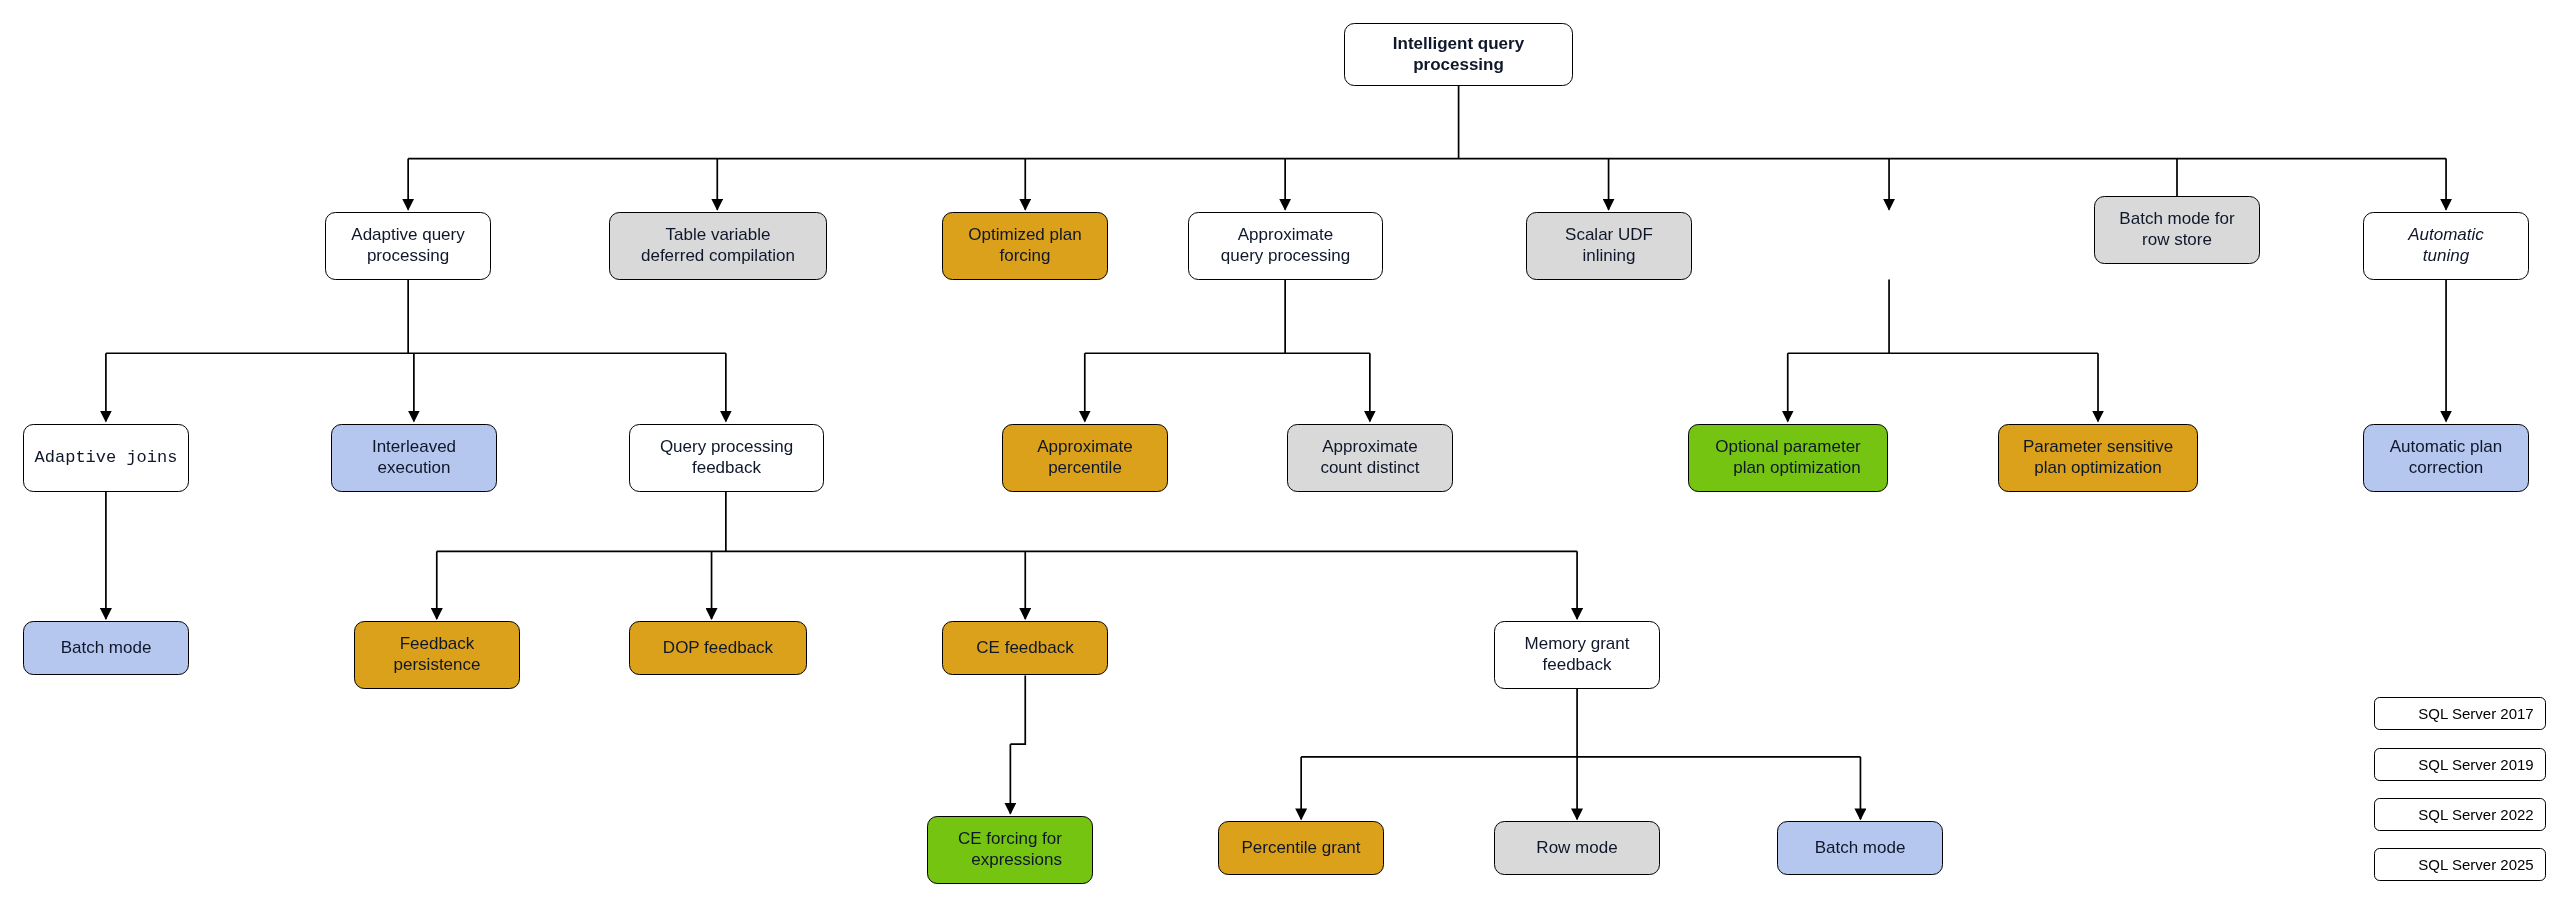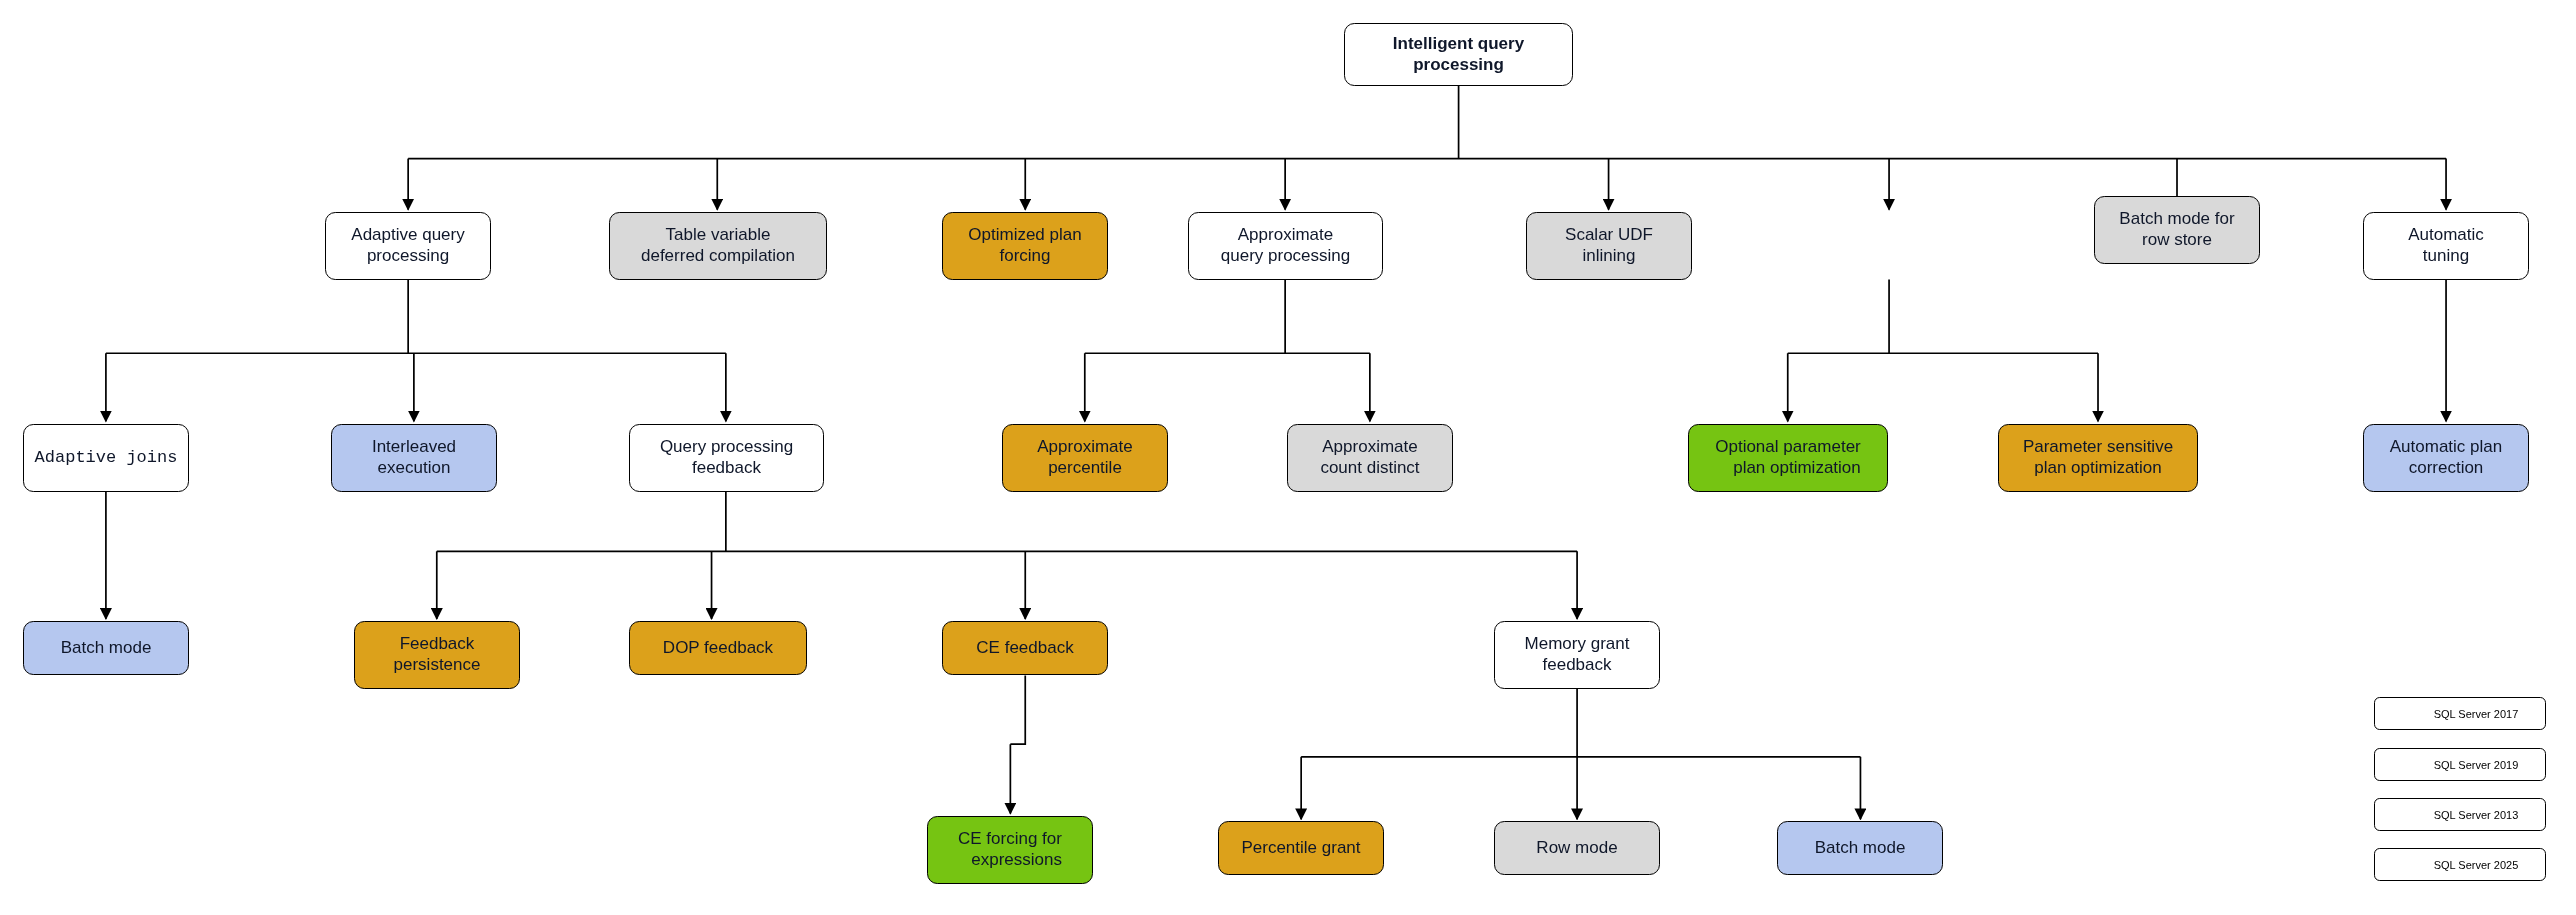--- a/index.html
+++ b/index.html
@@ -49,21 +49,21 @@
   .node.root   { font-weight: bold; }
   .legend-item {
     position: absolute;
     box-sizing: border-box;
     border: 1.7px solid #000000;
     border-radius: 5.7px;
     display: flex;
     align-items: center;
     justify-content: center;
     font-family: "Liberation Sans", sans-serif;
-    font-size: 11px;
+    font-size: 15px;
     color: #000000;
     padding-left: 32px;
   }
 </style>
 </head>
 <body>
 
 <div id="canvas">
   <svg id="edges" width="2576" height="916" viewBox="0 0 4500 1600">
     <defs>
@@ -119,21 +119,21 @@
     <div class="node gray" style="left: 609px; top: 212px; width: 218px; height: 68px;">Table variable
 deferred compilation</div>
     <div class="node amber" style="left: 942px; top: 212px; width: 166px; height: 68px;">Optimized plan
 forcing</div>
     <div class="node white" style="left: 1188px; top: 212px; width: 195px; height: 68px;">Approximate
 query processing</div>
     <div class="node gray" style="left: 1526px; top: 212px; width: 166px; height: 68px;">Scalar UDF
 inlining</div>
     <div class="node gray" style="left: 2094px; top: 196px; width: 166px; height: 68px;">Batch mode for
 row store</div>
-    <div class="node white" style="left: 2363px; top: 212px; width: 166px; height: 68px;">Automatic
+    <div class="node white" style="left: 2363px; top: 212px; width: 166px; height: 68px; font-style: italic;">Automatic
 tuning</div>
     <div class="node white" style="left: 23px; top: 424px; width: 166px; height: 68px; font-family: Liberation Mono, monospace;">Adaptive joins</div>
     <div class="node blue" style="left: 331px; top: 424px; width: 166px; height: 68px;">Interleaved
 execution</div>
     <div class="node white" style="left: 629px; top: 424px; width: 195px; height: 68px;">Query processing
 feedback</div>
     <div class="node amber" style="left: 1002px; top: 424px; width: 166px; height: 68px;">Approximate
 percentile</div>
     <div class="node gray" style="left: 1287px; top: 424px; width: 166px; height: 68px;">Approximate
 count distinct</div>
@@ -150,16 +150,16 @@
     <div class="node amber" style="left: 942px; top: 621px; width: 166px; height: 54px;">CE feedback</div>
     <div class="node white" style="left: 1494px; top: 621px; width: 166px; height: 68px;">Memory grant
 feedback</div>
     <div class="node green" style="left: 927px; top: 816px; width: 166px; height: 68px;">CE forcing for
 expressions</div>
     <div class="node amber" style="left: 1218px; top: 821px; width: 166px; height: 54px;">Percentile grant</div>
     <div class="node gray" style="left: 1494px; top: 821px; width: 166px; height: 54px;">Row mode</div>
     <div class="node blue" style="left: 1777px; top: 821px; width: 166px; height: 54px;">Batch mode</div>
     <div class="legend-item blue" style="left: 2374px; top: 697px; width: 172px; height: 33px;">SQL Server 2017</div>
     <div class="legend-item gray" style="left: 2374px; top: 748px; width: 172px; height: 33px;">SQL Server 2019</div>
-    <div class="legend-item amber" style="left: 2374px; top: 798px; width: 172px; height: 33px;">SQL Server 2013</div>
+    <div class="legend-item amber" style="left: 2374px; top: 798px; width: 172px; height: 33px;">SQL Server 2022</div>
     <div class="legend-item green" style="left: 2374px; top: 848px; width: 172px; height: 33px;">SQL Server 2025</div>
   </div>
 
 
 </body></html>

